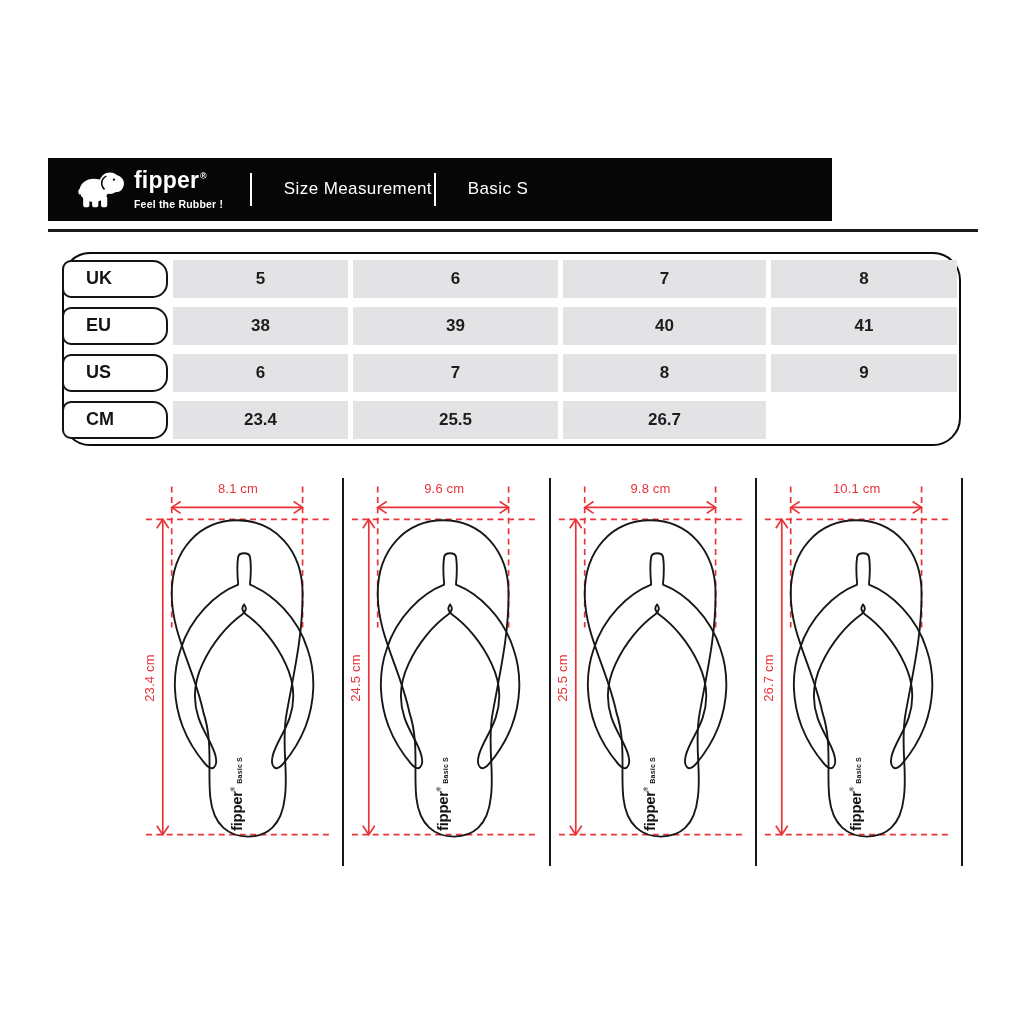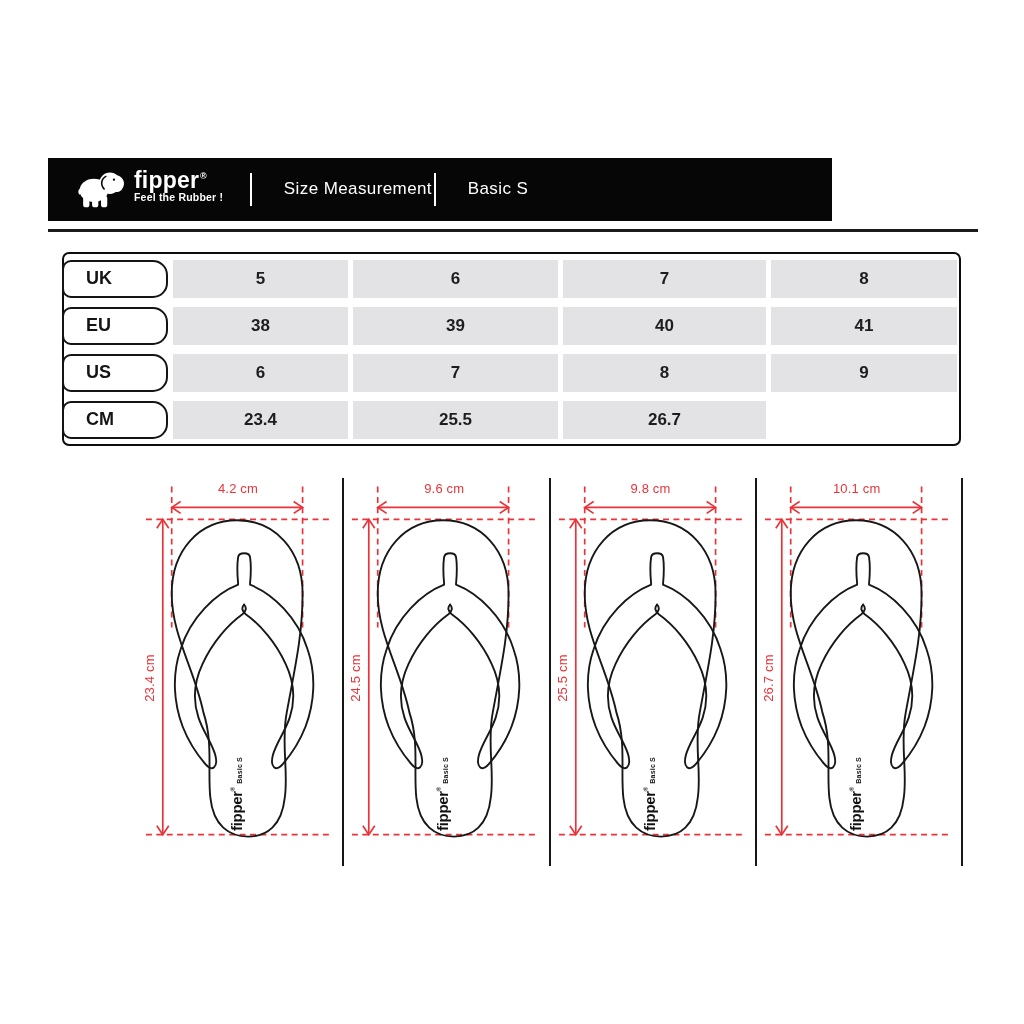--- a/index.html
+++ b/index.html
@@ -9,34 +9,34 @@
   }
   
   .topbar{
     position:absolute;left:48px;top:158px;width:784px;height:63px;
     background:#060606;color:#fff;
   }
   .logo-icon{position:absolute;left:28px;top:8px;width:50px;height:47px;}
   .brand-block{position:absolute;left:86px;top:11px;line-height:1;}
   .brand-name{font-size:23px;font-weight:bold;letter-spacing:.2px;}
   .brand-name sup{font-size:9px;font-weight:bold;vertical-align:9px;margin-left:1px;}
-  .brand-tagline{font-size:10.5px;font-weight:bold;margin-top:0;letter-spacing:.2px;}
+  .brand-tagline{font-size:10.5px;font-weight:bold;margin-top:7px;letter-spacing:.2px;}
   .bar-divider{position:absolute;top:15px;width:2px;height:33px;background:#fff;}
   .bar-divider.d1{left:202px;}
   .bar-divider.d2{left:386px;}
   .bar-section{position:absolute;left:214px;top:21px;width:170px;text-align:right;
     font-size:17px;letter-spacing:.4px;font-weight:400;}
   .bar-product{position:absolute;left:400px;top:21px;width:100px;text-align:center;
     font-size:17px;letter-spacing:.4px;font-weight:400;}
   .bar-underline{position:absolute;left:48px;top:229px;width:930px;height:3px;background:#1b1b1b;}
 
   
   .size-table{
     position:absolute;left:62px;top:252px;width:899px;height:194px;
-    border:2px solid #0c0c0c;border-radius:7px;
+    border:2px solid #0c0c0c;border-radius:28px;
     display:grid;
     grid-template-columns:104px 175px 205px 203px 186px;
     grid-auto-rows:38px;
     column-gap:5px;row-gap:9px;
     padding:9px 8px 9px 0;
     box-sizing:border-box;
     align-content:center;
   }
   .tlabel{
     background:#fff;border:2px solid #141414;border-radius:9px 15px 15px 9px;
@@ -180,21 +180,21 @@
   <div class="tcell">25.5</div>
   <div class="tcell">26.7</div>
 </div>
 
 <div class="diagrams">
 
   <div class="panel">
     <svg class="art" width="100%" height="388" viewBox="0 0 206 390">
         <use href="#ff-art"></use>
       </svg>
-    <div class="w-label">4.2 cm</div>
+    <div class="w-label">8.1 cm</div>
     <div class="h-label">23.4 cm</div>
     <div class="sole-brand">
       <span class="sb-name">fipper</span><span class="sb-reg">®</span><span class="sb-model">Basic S</span>
     </div>
   </div>
 
   <div class="panel">
     <svg class="art" width="100%" height="388" viewBox="0 0 206 390">
         <use href="#ff-art"></use>
       </svg>

